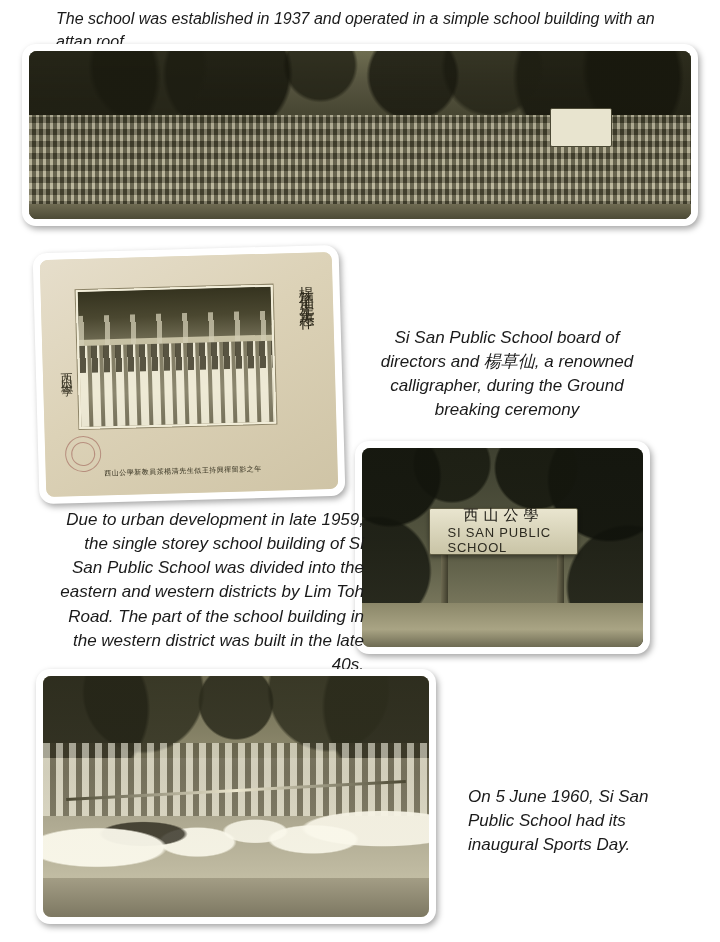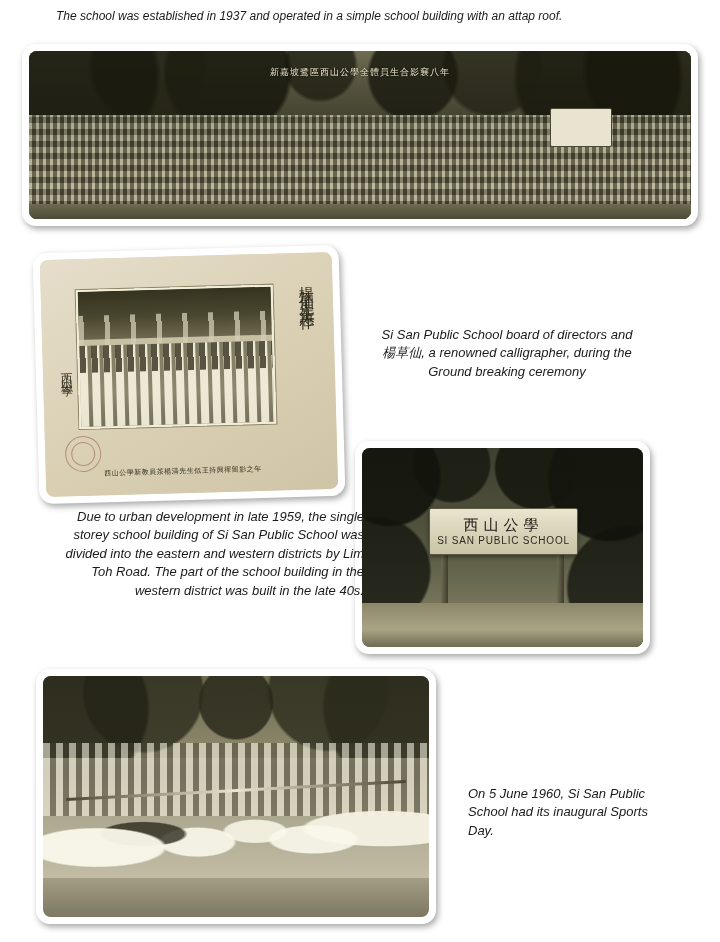--- a/index.html
+++ b/index.html
@@ -10,21 +10,21 @@
   body {
     width: 720px;
     height: 942px;
     position: relative;
     font-family: "Liberation Sans", sans-serif;
     overflow: hidden;
   }
   .caption {
     position: absolute;
     font-style: italic;
-    font-size: 13px;
+    font-size: 17px;
     line-height: 1.42;
     color: #1a1a1a;
     white-space: pre-line;
   }
   .photo-frame {
     position: absolute;
     background: #ffffff;
     border-radius: 14px;
     box-shadow: 2px 3px 6px rgba(0,0,0,0.35);
     padding: 7px;
@@ -178,21 +178,21 @@
     border:1px solid #5d5a42; border-radius:2px;
     box-shadow: 0 2px 4px rgba(0,0,0,.4);
     display:flex; flex-direction:column; align-items:center; justify-content:center;
   }
   .gate-cn {
     font-family:"DejaVu Sans", sans-serif;
     font-size:15px; color:#22201a; letter-spacing:5px; line-height:1;
   }
   .gate-en {
     font-family:"Liberation Sans", sans-serif;
-    font-size:10px; color:#2c2a20; letter-spacing:.8px; margin-top:2px;
+    font-size:13px; color:#2c2a20; letter-spacing:.8px; margin-top:2px;padding-left:17px;
   }
   .gate-post {
     position:absolute; width:7px; height:30%; top:52%;
     background: linear-gradient(90deg,#6f6b52,#3f3d2c);
   }
   .gate-post.l { left:28%; }
   .gate-post.r { right:28%; }
   .gate-ground {
     position:absolute; left:0; bottom:0; width:100%; height:22%;
     background: linear-gradient(180deg,#8b8769 0%, #a9a484 60%, #6e6b53 100%);
@@ -234,38 +234,37 @@
       radial-gradient(ellipse at 55% 58%, rgba(250,248,235,.85) 0 10%, transparent 11%),
       radial-gradient(ellipse at 70% 64%, rgba(250,248,235,.9) 0 11%, transparent 12%),
       radial-gradient(ellipse at 88% 56%, rgba(245,242,228,.95) 0 16%, transparent 17%);
   }
   .sp-ground {
     position:absolute; left:0; bottom:0; width:100%; height:16%;
     background: linear-gradient(180deg,#a39d85,#7d7862);
   }
 
   
-  #caption-intro { left: 56px; top: 8px; width: 620px; font-size: 12px; }
+  #caption-intro { left: 56px; top: 8px; width: 620px; font-size: 16px; }
   #caption-directors { left: 378px; top: 326px; width: 258px; text-align: center; }
   #caption-urban { left: 52px; top: 508px; width: 312px; text-align: right; }
   #caption-sports { left: 468px; top: 785px; width: 190px; text-align: left; font-style: italic; }
 </style>
 </head>
 <body>
 
 <div class="caption" id="caption-intro">The school was established in 1937 and operated in a simple school building with an attap roof.</div>
 
 <div class="photo-frame" id="photo-panorama">
   <div class="photo-inner">
     <div class="pan-sky"></div>
     <div class="pan-trees"></div>
     <div class="pan-crowd"></div>
     <div class="pan-ground"></div>
     <div class="pan-board"></div>
-    <div class="pan-banner">新嘉坡鹭區西山公學全體員生合影㐮八年</div>
   </div>
 </div>
 
 <div class="photo-frame" id="photo-directors">
   <div class="photo-inner">
     <div class="dir-mount"></div>
     <div class="dir-photo">
       <div class="dir-building"></div>
       <div class="dir-pillars"></div>
       <div class="dir-people"></div>

